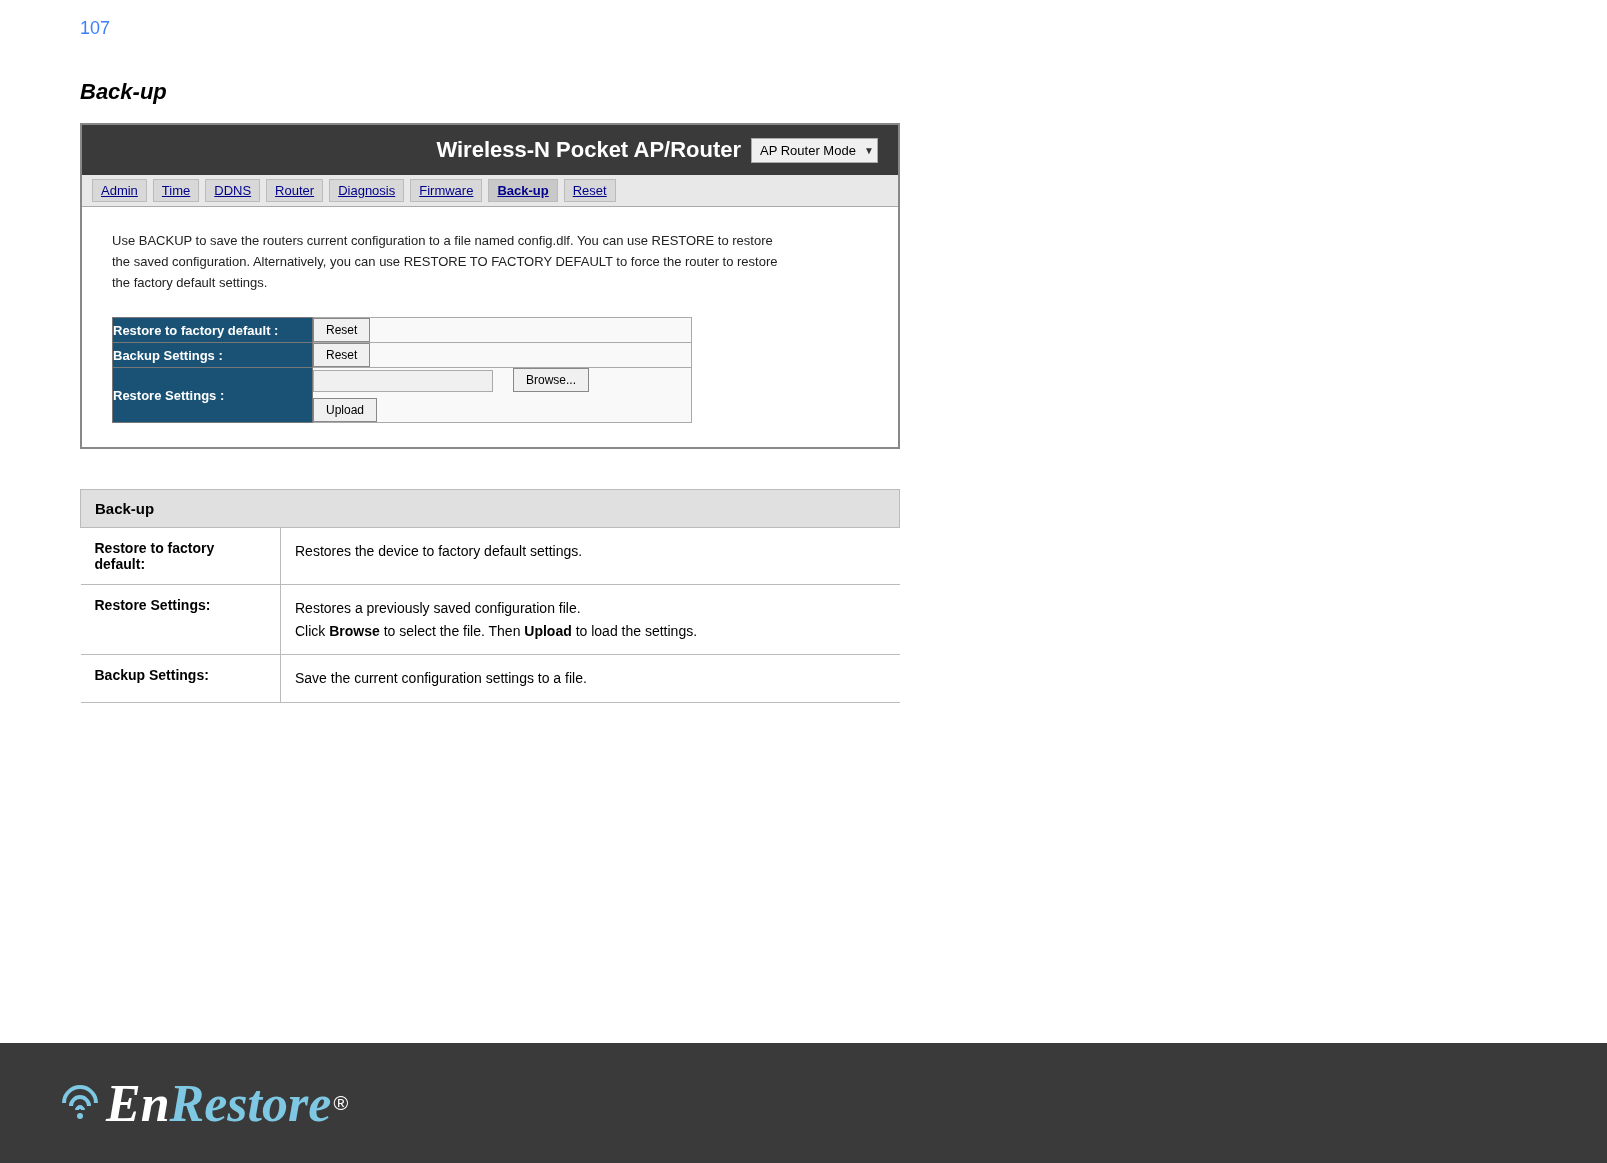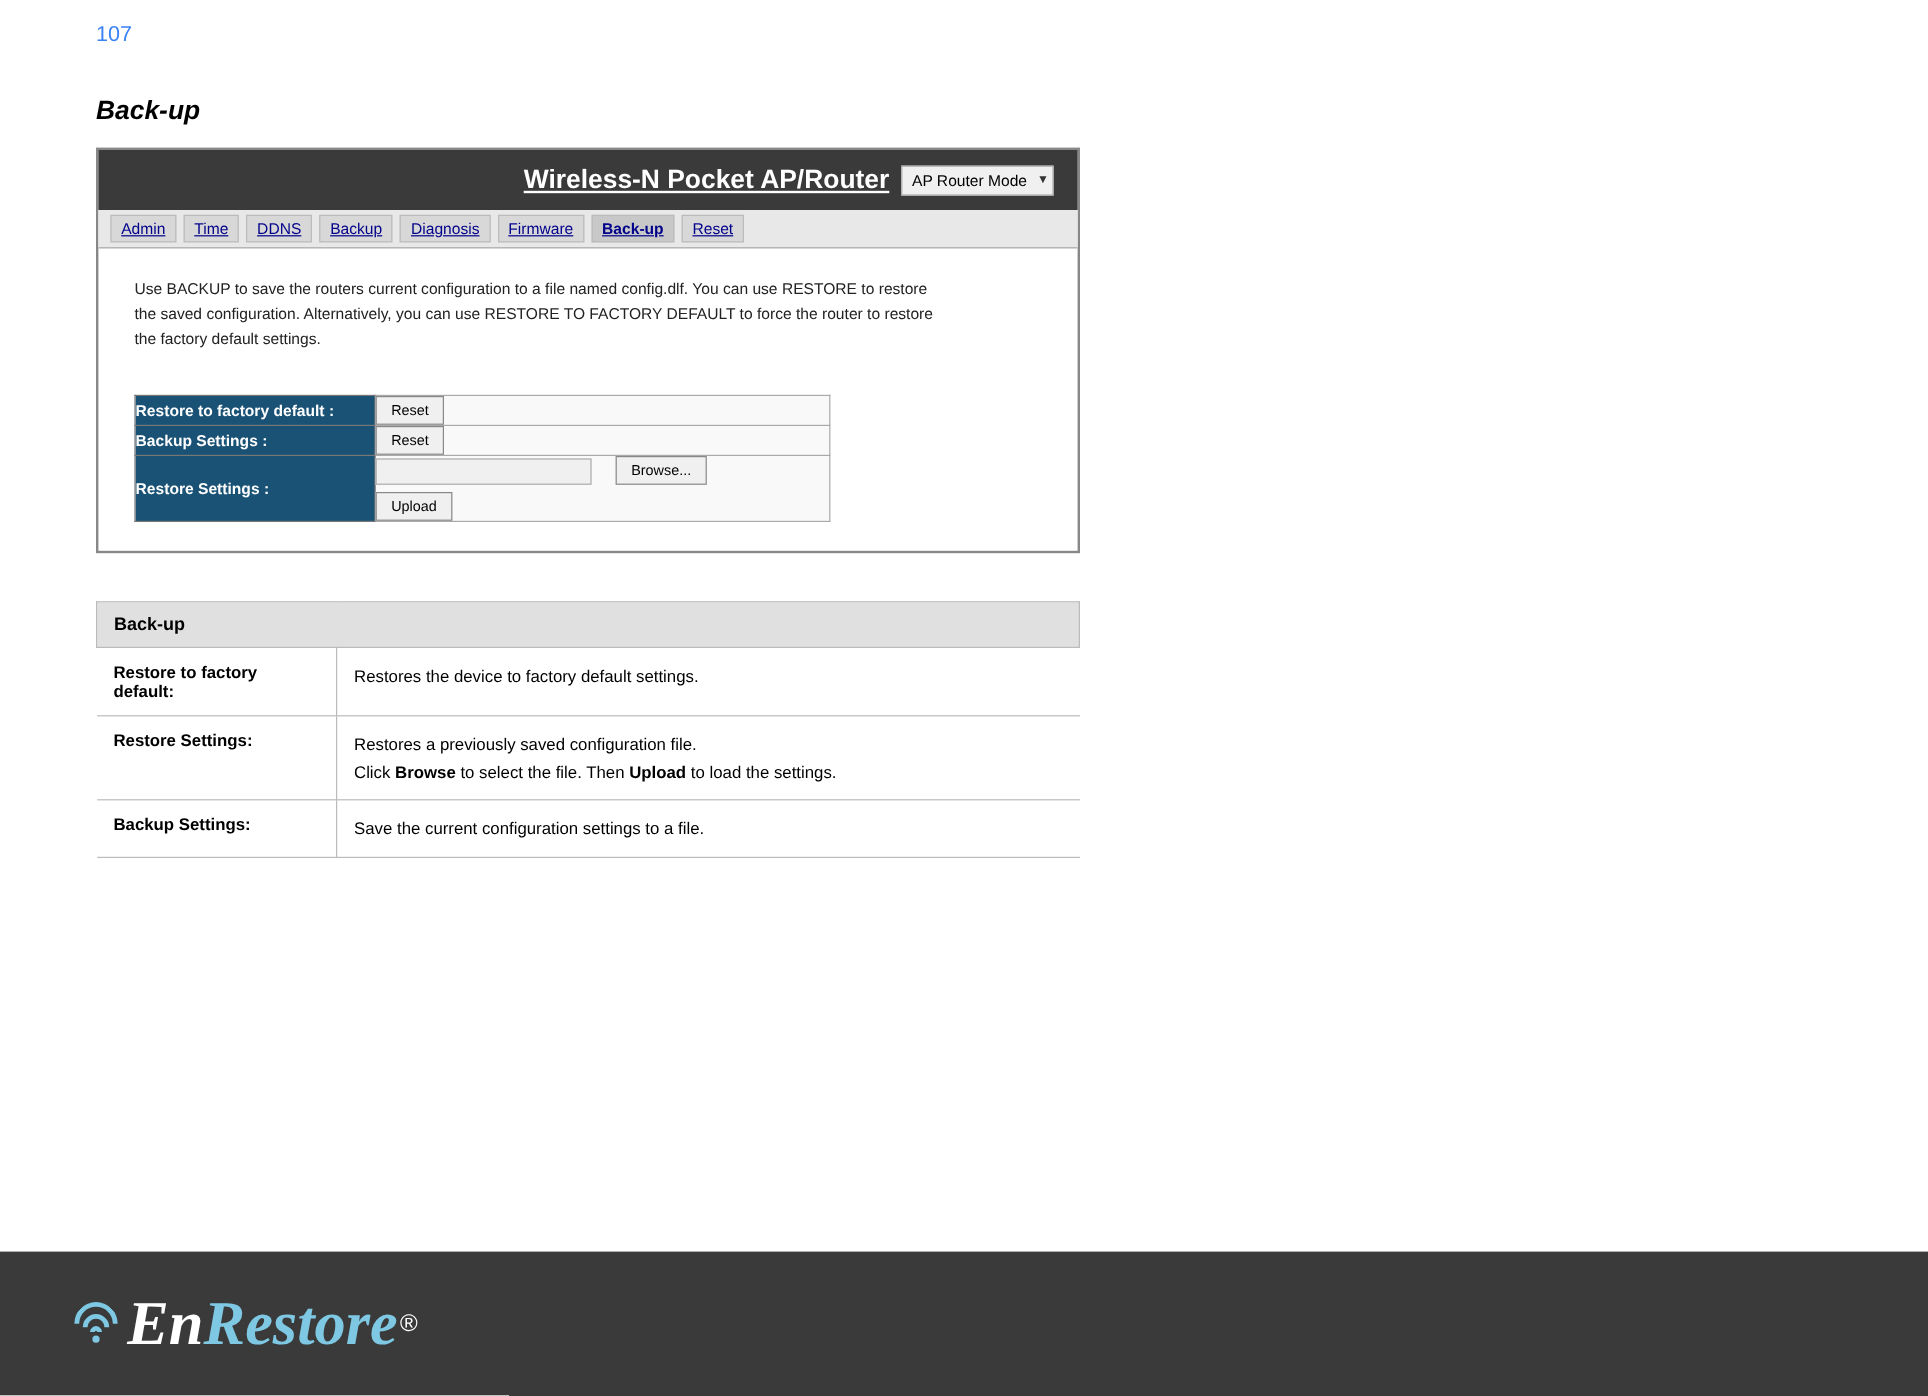--- a/index.html
+++ b/index.html
@@ -37,21 +37,20 @@
       margin-bottom: 40px;
     }
 
     .router-header {
       background: #3a3a3a;
       color: #fff;
       display: flex;
       align-items: center;
       justify-content: space-between;
       padding: 12px 20px;
-      text-decoration: underline;
     }
 
     .router-header-title {
       font-size: 22px;
       font-weight: bold;
       color: #fff;
       flex: 1;
       text-align: center;
     }
 
@@ -115,21 +114,21 @@
     }
 
     .router-body {
       padding: 24px 30px;
     }
 
     .description-text {
       font-size: 13px;
       color: #222;
       line-height: 1.6;
-      margin-bottom: 36px;
+      margin-bottom: 24px;
       max-width: 680px;
     }
 
     .settings-table {
       border-collapse: collapse;
       width: 580px;
     }
 
     .settings-table td {
       padding: 0;
@@ -310,21 +309,21 @@
             <option>AP Router Mode</option>
           </select>
         </div>
       </div>
     </div>
 
     <div class="router-nav">
       <span class="nav-link">Admin</span>
       <span class="nav-link">Time</span>
       <span class="nav-link">DDNS</span>
-      <span class="nav-link">Backup</span>
+      <span class="nav-link">Router</span>
       <span class="nav-link">Diagnosis</span>
       <span class="nav-link">Firmware</span>
       <span class="nav-link active">Back-up</span>
       <span class="nav-link">Reset</span>
     </div>
 
     <div class="router-body">
       <p class="description-text">Use BACKUP to save the routers current configuration to a file named config.dlf. You can use RESTORE to restore the saved configuration. Alternatively, you can use RESTORE TO FACTORY DEFAULT to force the router to restore the factory default settings.</p>
 
       <table class="settings-table">

